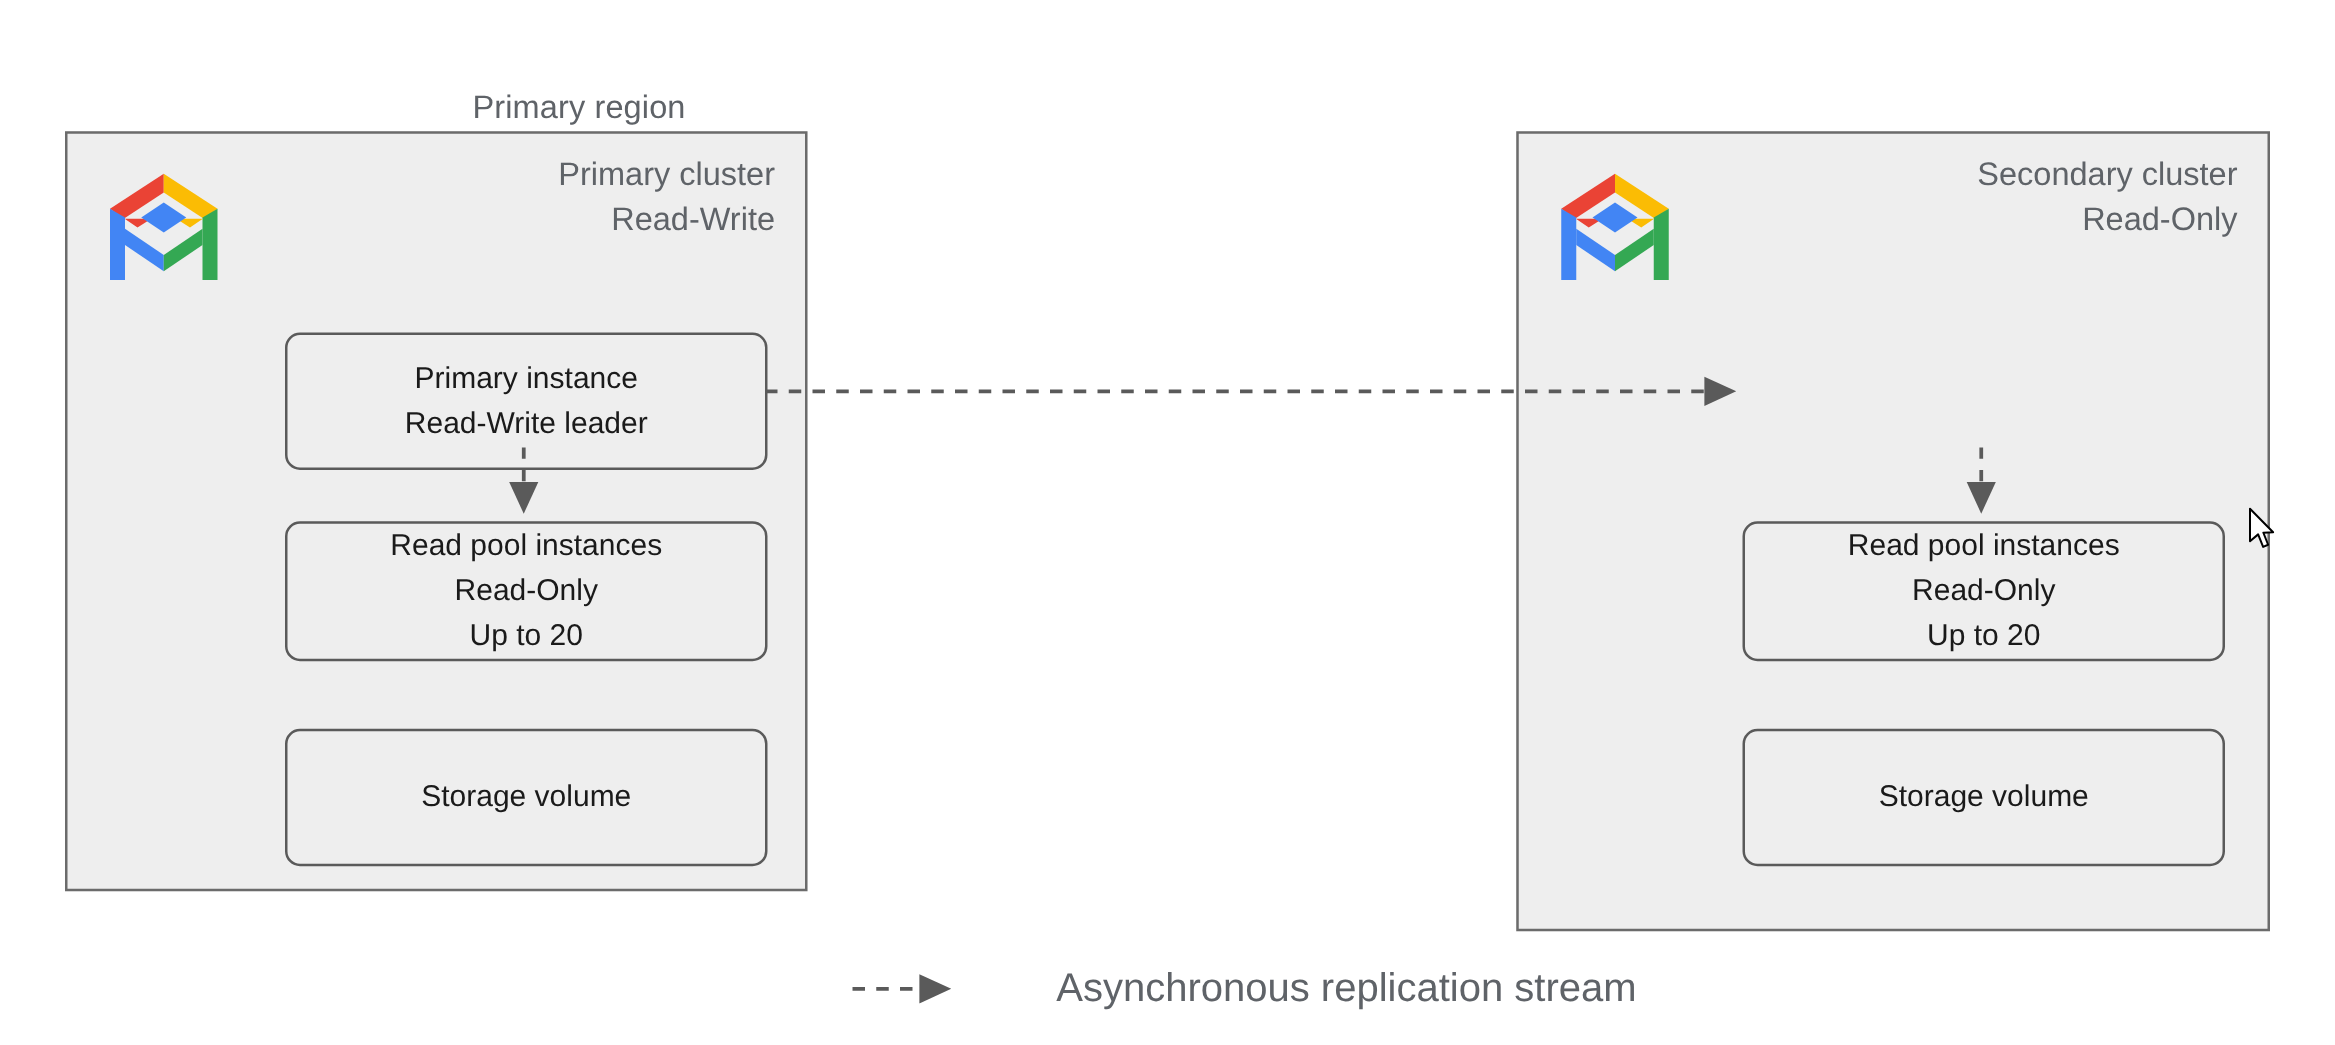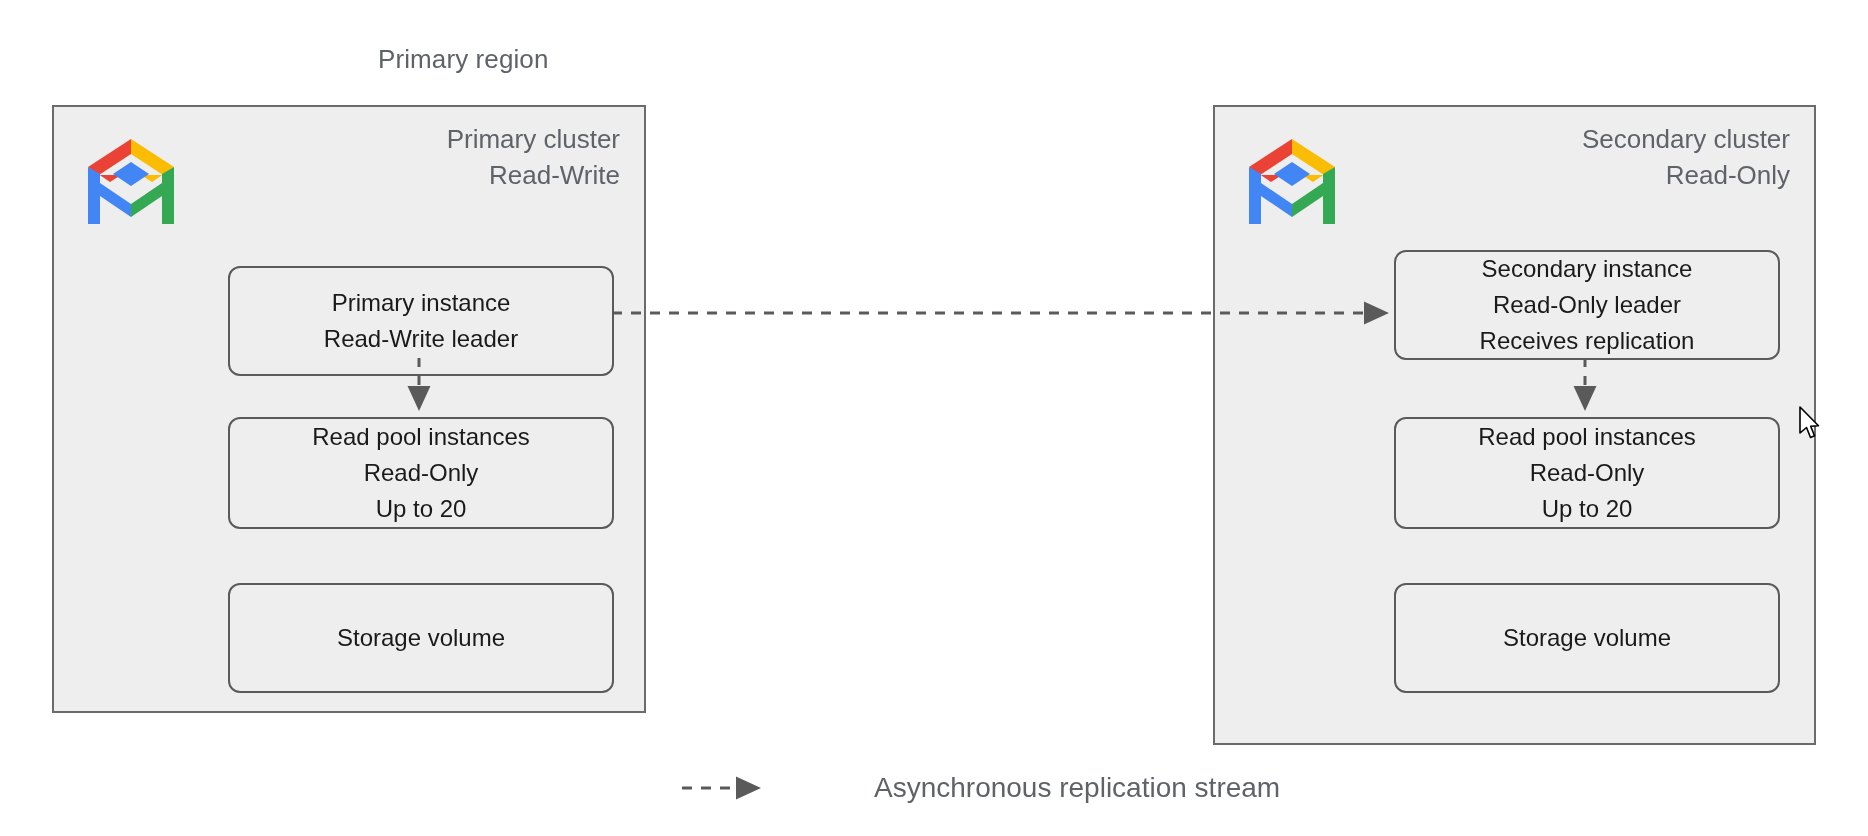--- a/index.html
+++ b/index.html
@@ -17,20 +17,21 @@
     background: #ffffff;
   }
 
   
   .region-title {
     position: absolute;
     font-size: 26px;
     color: #5f6368;
     white-space: nowrap;
     letter-spacing: 0.1px;
+    margin-top: 26px;
   }
   #region-title-primary  { left: 378px; top: 44px; }
   #region-title-secondary{ left: 1495px; top: 51px; }
 
   
   .cluster-box {
     position: absolute;
     background: #eeeeee;
     border: 2px solid #6b6b6b;
   }
@@ -96,24 +97,24 @@
   #legend {
     position: absolute;
     left: 680px;
     top: 772px;
     display: flex;
     align-items: center;
     gap: 0px;
   }
   #legend-swatch { width: 110px; height: 24px; }
   #legend-label {
-    font-size: 28px;
+    font-size: 32px;
     color: #5f6368;
     white-space: nowrap;
-    margin-left: 84px;
+    margin-left: 55px;
   }
 
   
   #mouse-cursor {
     position: absolute;
     left: 1797px;
     top: 405px;
     width: 26px;
     height: 38px;
   }
@@ -172,23 +173,20 @@
         <path d="M12 38 L12 95 L24 95 L24 45 Z" fill="#4285f4"></path>
         <path d="M24 54 L55 75 L55 88 L24 67 Z" fill="#4285f4"></path>
         <path d="M98 38 L98 95 L86 95 L86 45 Z" fill="#34a853"></path>
         <path d="M86 54 L55 75 L55 88 L86 67 Z" fill="#34a853"></path>
       </svg>
     </div>
 
     <div class="cluster-header">Secondary cluster
 Read-Only</div>
 
-    <div class="node-box" id="node-secondary-instance">Secondary instance
-Read-Only leader
-Receives replication</div>
 
     <div class="node-box" id="node-secondary-readpool">Read pool instances
 Read-Only
 Up to 20</div>
 
     <div class="node-box" id="node-secondary-storage">Storage volume</div>
   </div>
 
   <svg class="svg-layer">
     <defs>

